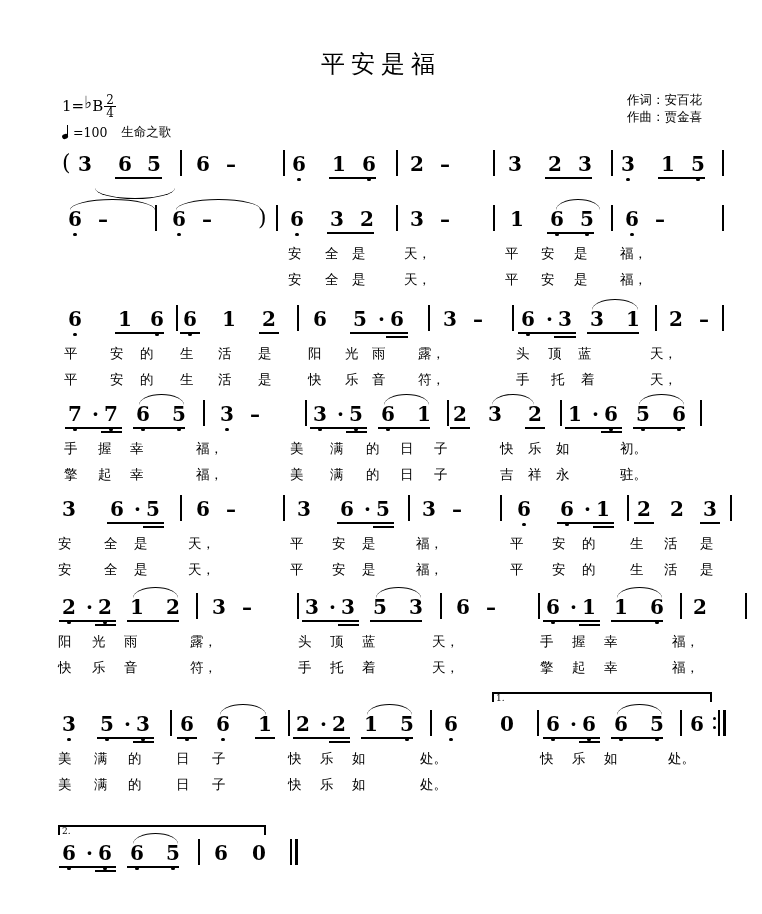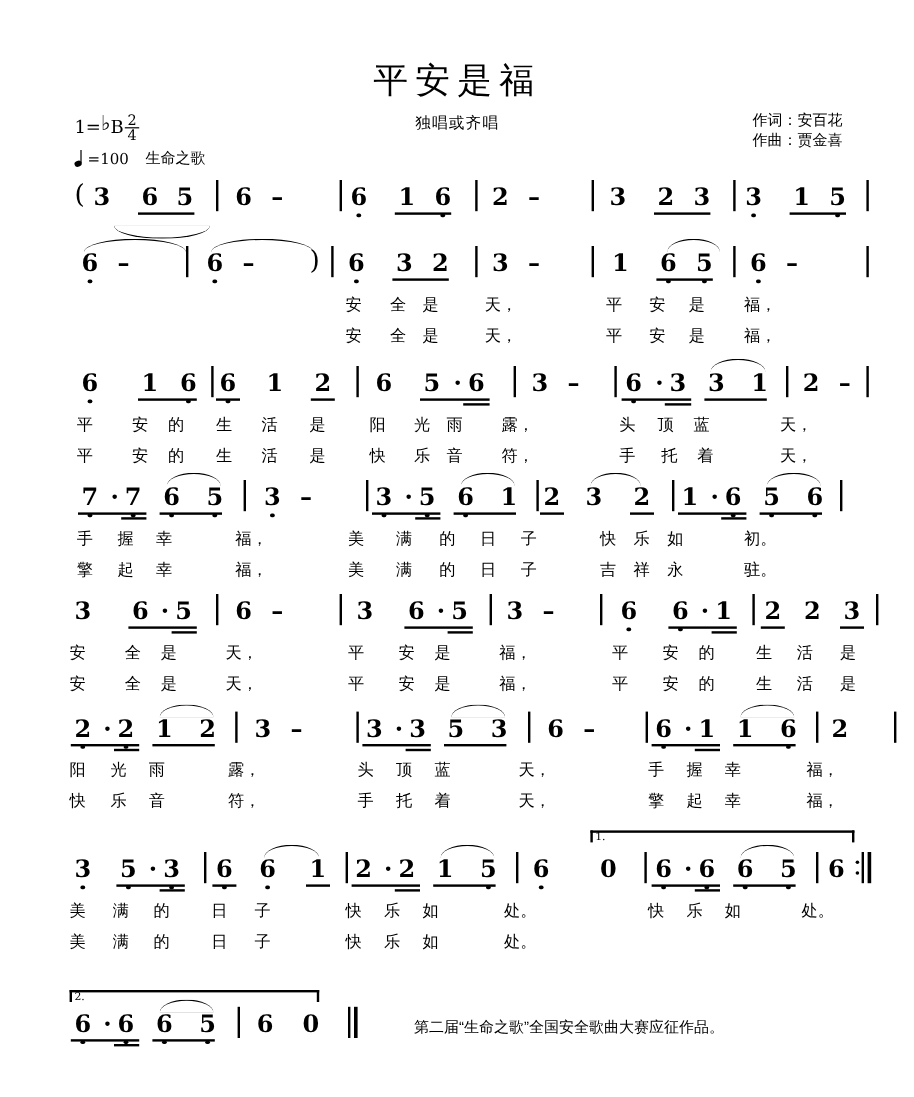--- a/index.html
+++ b/index.html
@@ -11,21 +11,21 @@
     position:relative;
     overflow:hidden;
   }
   .sheet{position:relative;width:762px;height:914px;}
 
   
   .title{
     position:absolute;left:0;right:0;top:48px;
     text-align:center;
     font-family:"DejaVu Serif","Liberation Serif",serif;
-    font-size:29px;letter-spacing:6px;font-weight:500;
+    font-size:24px;letter-spacing:6px;font-weight:500;
   }
   .subtitle{
     position:absolute;left:0;right:0;top:94px;
     text-align:center;font-size:13px;letter-spacing:1px;
   }
   .credits{position:absolute;right:60px;top:92px;text-align:left;font-size:12.5px;line-height:17px;}
 
   .keyblock{position:absolute;left:62px;top:96px;font-size:14px;}
   .keyline1{display:flex;align-items:center;height:20px;}
   .keyline1 .eq{font-family:"DejaVu Serif","Liberation Serif",serif;font-size:15px;}
@@ -78,21 +78,20 @@
   .finalbar .b{position:absolute;left:5px;top:0;width:2.6px;height:26px;background:#000;}
 
   .footer{position:absolute;font-size:12.5px;}
 </style>
 </head>
 <body>
 
 <div class="sheet">
 
   <div class="title">平安是福</div>
-  <div class="subtitle">独唱或齐唱</div>
 
   <div class="credits">
     <div>作词：安百花</div>
     <div>作曲：贾金喜</div>
   </div>
 
   <div class="keyblock">
     <div class="keyline1">
       <span class="eq">1=</span>
       <span class="flat">♭</span>
@@ -584,15 +583,14 @@
       <span class="bar" style="left:198px;top:0"></span>
       <span class="n" style="left:214px;top:4px">6</span>
       <span class="n" style="left:252px;top:4px">0</span>
       <span class="finalbar" style="left:290px;top:0;width:12px">
         <span class="a"></span>
           <span class="b"></span>
       </span>
     </div>
   </div>
 
-  <div class="footer" style="left:345px;top:848px">第二届“生命之歌”全国安全歌曲大赛应征作品。</div>
 
 </div>
 
 </body></html>

